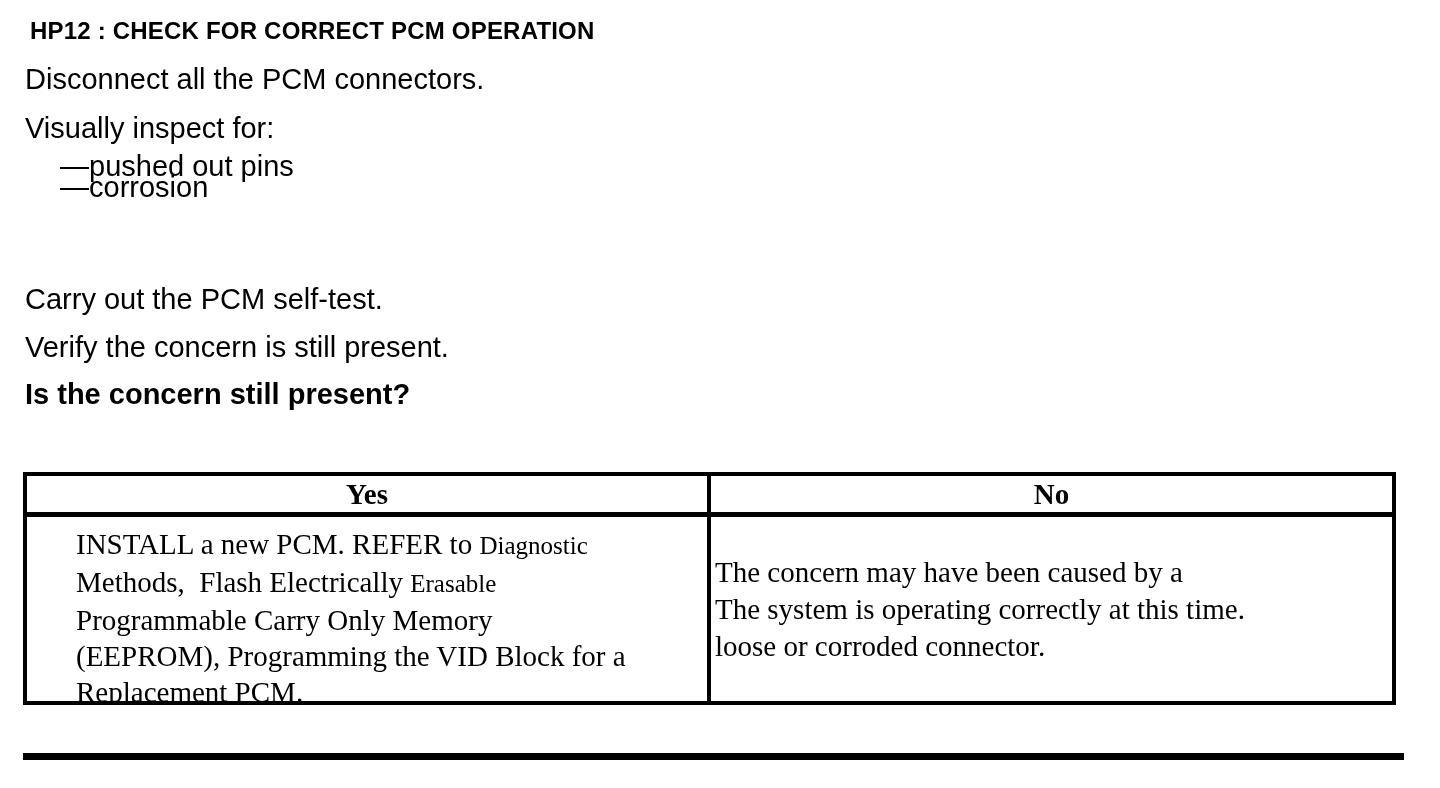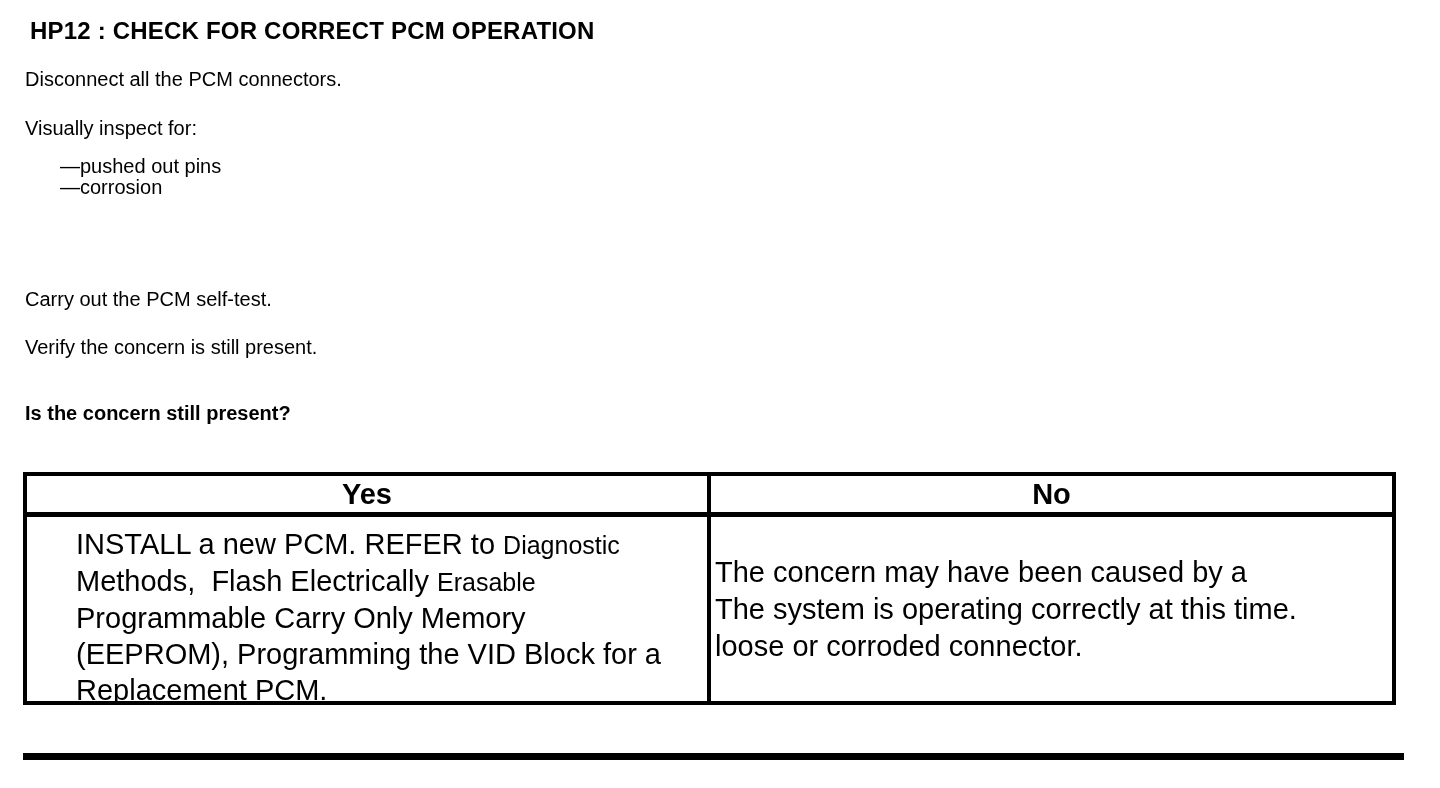--- a/index.html
+++ b/index.html
@@ -21,39 +21,40 @@
     left: 30px;
     top: 17px;
     font-size: 24px;
     font-weight: bold;
     letter-spacing: 0.2px;
     white-space: pre;
   }
   .step {
     position: absolute;
     left: 25px;
-    font-size: 20px;
+    font-size: 29px;
     line-height: 30px;
     white-space: pre;
   }
   .step.indent { left: 60px; }
   .step.bold { font-weight: bold; }
 
   
   .decision-table {
     position: absolute;
     left: 23px;
     top: 472px;
     width: 1373px;
     height: 233px;
     border: 4px solid #000000;
     box-sizing: border-box;
     display: grid;
     grid-template-columns: 684px 1fr;
     grid-template-rows: 41px 1fr;
+    font-family: Liberation Serif, serif;
   }
   .th {
     border-bottom: 5px solid #000000;
     box-sizing: border-box;
     font-size: 29px;
     font-weight: bold;
     text-align: center;
     line-height: 36px;
   }
   .th.yes { border-right: 4px solid #000000; }
@@ -97,21 +98,21 @@
 <div class="page">
 
   <div class="heading">HP12 : CHECK FOR CORRECT PCM OPERATION</div>
 
   <div class="step" style="top:64px">Disconnect all the PCM connectors.</div>
   <div class="step" style="top:113px">Visually inspect for:</div>
   <div class="step indent" style="top:151px">—pushed out pins</div>
   <div class="step indent" style="top:172px">—corrosion</div>
   <div class="step" style="top:284px">Carry out the PCM self-test.</div>
   <div class="step" style="top:332px">Verify the concern is still present.</div>
-  <div class="step bold" style="top:398px">Is the concern still present?</div>
+  <div class="step bold" style="top:379px">Is the concern still present?</div>
 
   <div class="decision-table">
     <div class="th yes">Yes</div>
     <div class="th no">No</div>
 
     <div class="td yes">
       <div class="cell-line"><span class="seg">INSTALL a new PCM. REFER to </span><span class="seg sm">Diagnostic</span></div>
       <div class="cell-line"><span class="seg">Methods,  Flash Electrically </span><span class="seg sm">Erasable</span></div>
       <div class="cell-line"><span class="seg">Programmable Carry Only Memory</span></div>
       <div class="cell-line"><span class="seg">(EEPROM), Programming the VID Block for a</span></div>

